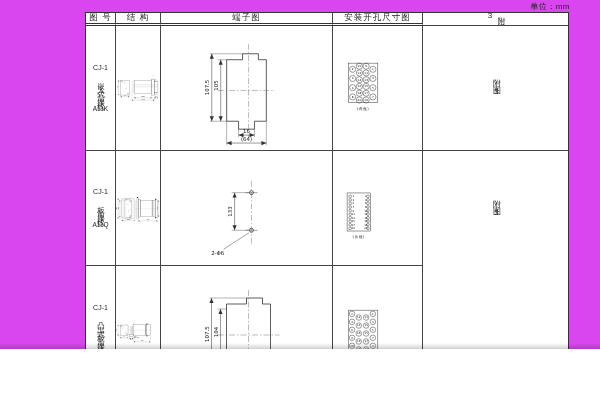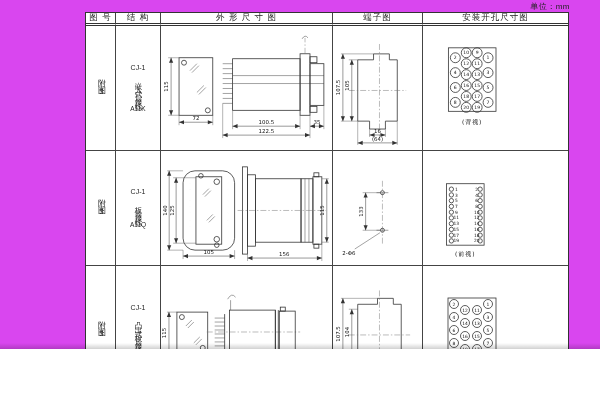--- a/index.html
+++ b/index.html
@@ -44,21 +44,20 @@
   </defs>
 </svg>
 
 <div id="page">
   <div id="unit">单位：mm</div>
 
   <div id="tbl">
 
     <div class="c hdr">图 号</div>
     <div class="c hdr">结 构</div>
-    <div class="c hdr">外 形 尺 寸 图</div>
     <div class="c hdr">端子图</div>
     <div class="c hdr">安装开孔尺寸图</div>
 
     <div class="c">
       <span class="fig">附图3</span>
     </div>
     <div class="c structcell">
       <span class="model">CJ-1</span>
       <span class="vdesc">嵌入式后接线</span>
       <span class="code">A11K</span>

